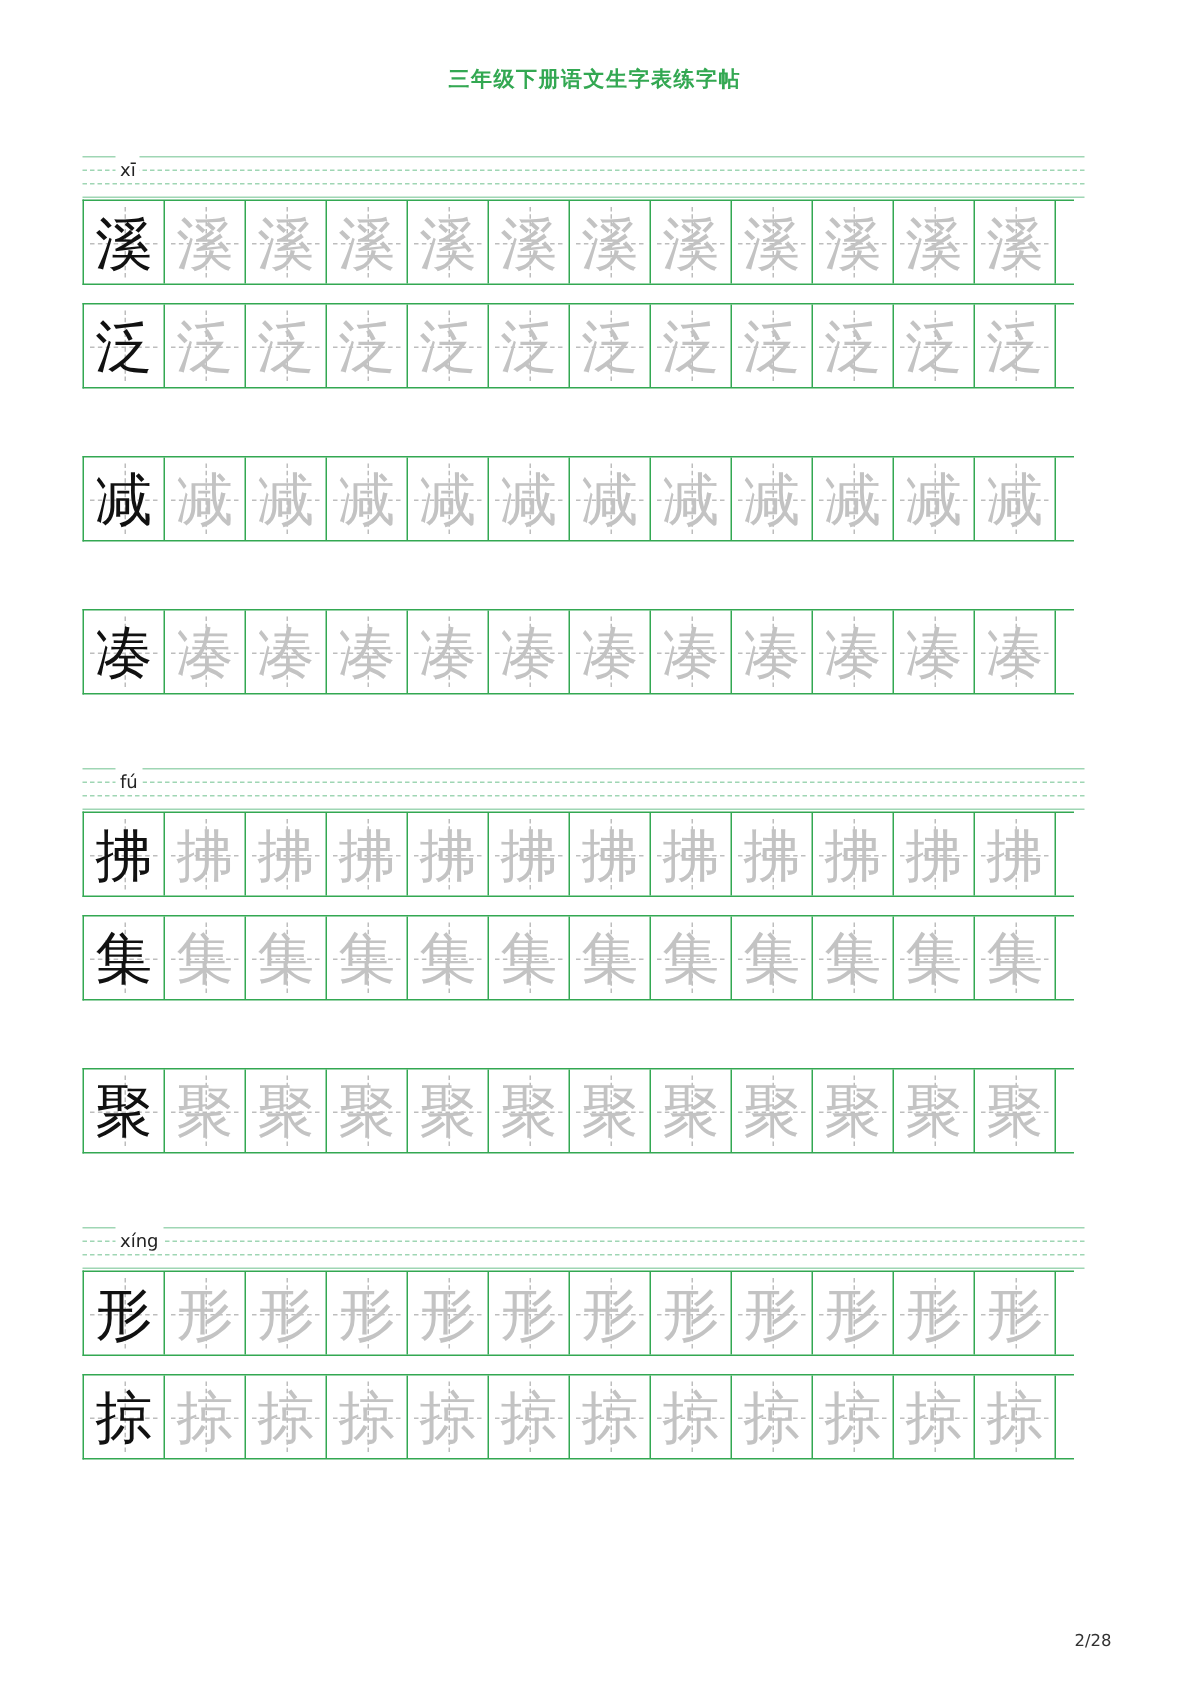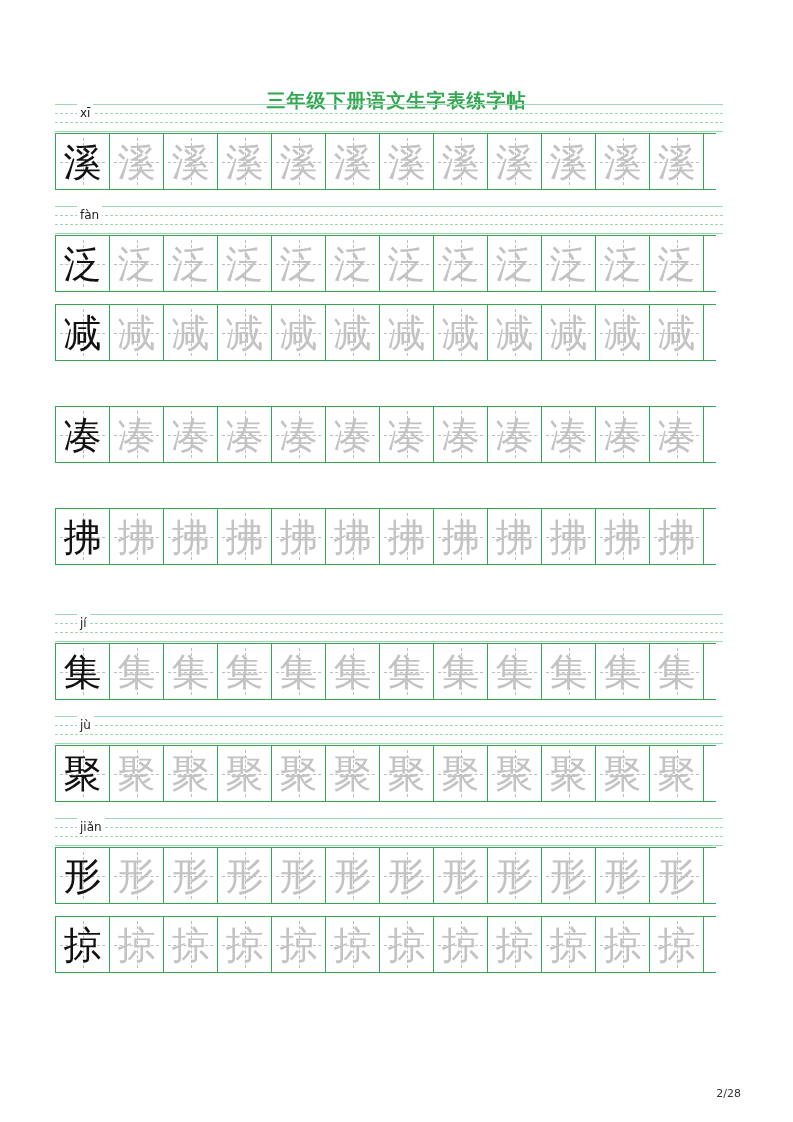--- a/index.html
+++ b/index.html
@@ -17,24 +17,24 @@
   .page {
     position: relative;
     width: 793px;
     height: 1122px;
     box-sizing: border-box;
     background: #fff;
   }
   .page-title {
     text-align: center;
     color: #33a852;
-    font-size: 19px;
+    font-size: 14px;
     font-weight: bold;
     letter-spacing: 1px;
-    padding-top: 88px;
+    padding-top: 44px;
     font-family: Liberation Serif, serif;
   }
   .sheet {
     position: absolute;
     left: 55px;
     top: 100px;
     width: 668px;
   }
   .row {
     position: relative;
@@ -201,219 +201,219 @@
             <div class="glyph light">溪</div>
           </div>
           <div class="cell">
             <div class="v"></div>
             <div class="h"></div>
             <div class="glyph light">溪</div>
           </div>
         </div>
       </div>
       <div class="row">
+        <div class="grid">
+          <div class="cell">
+            <div class="v"></div>
+            <div class="h"></div>
+            <div class="glyph dark">泛</div>
+          </div>
+          <div class="cell">
+            <div class="v"></div>
+            <div class="h"></div>
+            <div class="glyph light">泛</div>
+          </div>
+          <div class="cell">
+            <div class="v"></div>
+            <div class="h"></div>
+            <div class="glyph light">泛</div>
+          </div>
+          <div class="cell">
+            <div class="v"></div>
+            <div class="h"></div>
+            <div class="glyph light">泛</div>
+          </div>
+          <div class="cell">
+            <div class="v"></div>
+            <div class="h"></div>
+            <div class="glyph light">泛</div>
+          </div>
+          <div class="cell">
+            <div class="v"></div>
+            <div class="h"></div>
+            <div class="glyph light">泛</div>
+          </div>
+          <div class="cell">
+            <div class="v"></div>
+            <div class="h"></div>
+            <div class="glyph light">泛</div>
+          </div>
+          <div class="cell">
+            <div class="v"></div>
+            <div class="h"></div>
+            <div class="glyph light">泛</div>
+          </div>
+          <div class="cell">
+            <div class="v"></div>
+            <div class="h"></div>
+            <div class="glyph light">泛</div>
+          </div>
+          <div class="cell">
+            <div class="v"></div>
+            <div class="h"></div>
+            <div class="glyph light">泛</div>
+          </div>
+          <div class="cell">
+            <div class="v"></div>
+            <div class="h"></div>
+            <div class="glyph light">泛</div>
+          </div>
+          <div class="cell">
+            <div class="v"></div>
+            <div class="h"></div>
+            <div class="glyph light">泛</div>
+          </div>
+        </div>
+      </div>
+      <div class="row">
+        <div class="grid">
+          <div class="cell">
+            <div class="v"></div>
+            <div class="h"></div>
+            <div class="glyph dark">减</div>
+          </div>
+          <div class="cell">
+            <div class="v"></div>
+            <div class="h"></div>
+            <div class="glyph light">减</div>
+          </div>
+          <div class="cell">
+            <div class="v"></div>
+            <div class="h"></div>
+            <div class="glyph light">减</div>
+          </div>
+          <div class="cell">
+            <div class="v"></div>
+            <div class="h"></div>
+            <div class="glyph light">减</div>
+          </div>
+          <div class="cell">
+            <div class="v"></div>
+            <div class="h"></div>
+            <div class="glyph light">减</div>
+          </div>
+          <div class="cell">
+            <div class="v"></div>
+            <div class="h"></div>
+            <div class="glyph light">减</div>
+          </div>
+          <div class="cell">
+            <div class="v"></div>
+            <div class="h"></div>
+            <div class="glyph light">减</div>
+          </div>
+          <div class="cell">
+            <div class="v"></div>
+            <div class="h"></div>
+            <div class="glyph light">减</div>
+          </div>
+          <div class="cell">
+            <div class="v"></div>
+            <div class="h"></div>
+            <div class="glyph light">减</div>
+          </div>
+          <div class="cell">
+            <div class="v"></div>
+            <div class="h"></div>
+            <div class="glyph light">减</div>
+          </div>
+          <div class="cell">
+            <div class="v"></div>
+            <div class="h"></div>
+            <div class="glyph light">减</div>
+          </div>
+          <div class="cell">
+            <div class="v"></div>
+            <div class="h"></div>
+            <div class="glyph light">减</div>
+          </div>
+        </div>
+      </div>
+      <div class="row">
+        <div class="grid">
+          <div class="cell">
+            <div class="v"></div>
+            <div class="h"></div>
+            <div class="glyph dark">凑</div>
+          </div>
+          <div class="cell">
+            <div class="v"></div>
+            <div class="h"></div>
+            <div class="glyph light">凑</div>
+          </div>
+          <div class="cell">
+            <div class="v"></div>
+            <div class="h"></div>
+            <div class="glyph light">凑</div>
+          </div>
+          <div class="cell">
+            <div class="v"></div>
+            <div class="h"></div>
+            <div class="glyph light">凑</div>
+          </div>
+          <div class="cell">
+            <div class="v"></div>
+            <div class="h"></div>
+            <div class="glyph light">凑</div>
+          </div>
+          <div class="cell">
+            <div class="v"></div>
+            <div class="h"></div>
+            <div class="glyph light">凑</div>
+          </div>
+          <div class="cell">
+            <div class="v"></div>
+            <div class="h"></div>
+            <div class="glyph light">凑</div>
+          </div>
+          <div class="cell">
+            <div class="v"></div>
+            <div class="h"></div>
+            <div class="glyph light">凑</div>
+          </div>
+          <div class="cell">
+            <div class="v"></div>
+            <div class="h"></div>
+            <div class="glyph light">凑</div>
+          </div>
+          <div class="cell">
+            <div class="v"></div>
+            <div class="h"></div>
+            <div class="glyph light">凑</div>
+          </div>
+          <div class="cell">
+            <div class="v"></div>
+            <div class="h"></div>
+            <div class="glyph light">凑</div>
+          </div>
+          <div class="cell">
+            <div class="v"></div>
+            <div class="h"></div>
+            <div class="glyph light">凑</div>
+          </div>
+        </div>
+      </div>
+      <div class="row">
         <div class="pinyin-band">
           <div class="pl pl1 solid"></div>
           <div class="pl pl2"></div>
           <div class="pl pl3"></div>
           <div class="pl pl4 solid"></div>
-          <div class="pinyin-text">fàn</div>
-        </div>
-        <div class="grid">
-          <div class="cell">
-            <div class="v"></div>
-            <div class="h"></div>
-            <div class="glyph dark">泛</div>
-          </div>
-          <div class="cell">
-            <div class="v"></div>
-            <div class="h"></div>
-            <div class="glyph light">泛</div>
-          </div>
-          <div class="cell">
-            <div class="v"></div>
-            <div class="h"></div>
-            <div class="glyph light">泛</div>
-          </div>
-          <div class="cell">
-            <div class="v"></div>
-            <div class="h"></div>
-            <div class="glyph light">泛</div>
-          </div>
-          <div class="cell">
-            <div class="v"></div>
-            <div class="h"></div>
-            <div class="glyph light">泛</div>
-          </div>
-          <div class="cell">
-            <div class="v"></div>
-            <div class="h"></div>
-            <div class="glyph light">泛</div>
-          </div>
-          <div class="cell">
-            <div class="v"></div>
-            <div class="h"></div>
-            <div class="glyph light">泛</div>
-          </div>
-          <div class="cell">
-            <div class="v"></div>
-            <div class="h"></div>
-            <div class="glyph light">泛</div>
-          </div>
-          <div class="cell">
-            <div class="v"></div>
-            <div class="h"></div>
-            <div class="glyph light">泛</div>
-          </div>
-          <div class="cell">
-            <div class="v"></div>
-            <div class="h"></div>
-            <div class="glyph light">泛</div>
-          </div>
-          <div class="cell">
-            <div class="v"></div>
-            <div class="h"></div>
-            <div class="glyph light">泛</div>
-          </div>
-          <div class="cell">
-            <div class="v"></div>
-            <div class="h"></div>
-            <div class="glyph light">泛</div>
-          </div>
-        </div>
-      </div>
-      <div class="row">
-        <div class="grid">
-          <div class="cell">
-            <div class="v"></div>
-            <div class="h"></div>
-            <div class="glyph dark">减</div>
-          </div>
-          <div class="cell">
-            <div class="v"></div>
-            <div class="h"></div>
-            <div class="glyph light">减</div>
-          </div>
-          <div class="cell">
-            <div class="v"></div>
-            <div class="h"></div>
-            <div class="glyph light">减</div>
-          </div>
-          <div class="cell">
-            <div class="v"></div>
-            <div class="h"></div>
-            <div class="glyph light">减</div>
-          </div>
-          <div class="cell">
-            <div class="v"></div>
-            <div class="h"></div>
-            <div class="glyph light">减</div>
-          </div>
-          <div class="cell">
-            <div class="v"></div>
-            <div class="h"></div>
-            <div class="glyph light">减</div>
-          </div>
-          <div class="cell">
-            <div class="v"></div>
-            <div class="h"></div>
-            <div class="glyph light">减</div>
-          </div>
-          <div class="cell">
-            <div class="v"></div>
-            <div class="h"></div>
-            <div class="glyph light">减</div>
-          </div>
-          <div class="cell">
-            <div class="v"></div>
-            <div class="h"></div>
-            <div class="glyph light">减</div>
-          </div>
-          <div class="cell">
-            <div class="v"></div>
-            <div class="h"></div>
-            <div class="glyph light">减</div>
-          </div>
-          <div class="cell">
-            <div class="v"></div>
-            <div class="h"></div>
-            <div class="glyph light">减</div>
-          </div>
-          <div class="cell">
-            <div class="v"></div>
-            <div class="h"></div>
-            <div class="glyph light">减</div>
-          </div>
-        </div>
-      </div>
-      <div class="row">
-        <div class="grid">
-          <div class="cell">
-            <div class="v"></div>
-            <div class="h"></div>
-            <div class="glyph dark">凑</div>
-          </div>
-          <div class="cell">
-            <div class="v"></div>
-            <div class="h"></div>
-            <div class="glyph light">凑</div>
-          </div>
-          <div class="cell">
-            <div class="v"></div>
-            <div class="h"></div>
-            <div class="glyph light">凑</div>
-          </div>
-          <div class="cell">
-            <div class="v"></div>
-            <div class="h"></div>
-            <div class="glyph light">凑</div>
-          </div>
-          <div class="cell">
-            <div class="v"></div>
-            <div class="h"></div>
-            <div class="glyph light">凑</div>
-          </div>
-          <div class="cell">
-            <div class="v"></div>
-            <div class="h"></div>
-            <div class="glyph light">凑</div>
-          </div>
-          <div class="cell">
-            <div class="v"></div>
-            <div class="h"></div>
-            <div class="glyph light">凑</div>
-          </div>
-          <div class="cell">
-            <div class="v"></div>
-            <div class="h"></div>
-            <div class="glyph light">凑</div>
-          </div>
-          <div class="cell">
-            <div class="v"></div>
-            <div class="h"></div>
-            <div class="glyph light">凑</div>
-          </div>
-          <div class="cell">
-            <div class="v"></div>
-            <div class="h"></div>
-            <div class="glyph light">凑</div>
-          </div>
-          <div class="cell">
-            <div class="v"></div>
-            <div class="h"></div>
-            <div class="glyph light">凑</div>
-          </div>
-          <div class="cell">
-            <div class="v"></div>
-            <div class="h"></div>
-            <div class="glyph light">凑</div>
-          </div>
-        </div>
-      </div>
-      <div class="row">
+          <div class="pinyin-text">fú</div>
+        </div>
         <div class="grid">
           <div class="cell">
             <div class="v"></div>
             <div class="h"></div>
             <div class="glyph dark">拂</div>
           </div>
           <div class="cell">
             <div class="v"></div>
             <div class="h"></div>
             <div class="glyph light">拂</div>
@@ -460,172 +460,158 @@
           </div>
           <div class="cell">
             <div class="v"></div>
             <div class="h"></div>
             <div class="glyph light">拂</div>
           </div>
           <div class="cell">
             <div class="v"></div>
             <div class="h"></div>
             <div class="glyph light">拂</div>
+          </div>
+        </div>
+      </div>
+      <div class="row">
+        <div class="grid">
+          <div class="cell">
+            <div class="v"></div>
+            <div class="h"></div>
+            <div class="glyph dark">集</div>
+          </div>
+          <div class="cell">
+            <div class="v"></div>
+            <div class="h"></div>
+            <div class="glyph light">集</div>
+          </div>
+          <div class="cell">
+            <div class="v"></div>
+            <div class="h"></div>
+            <div class="glyph light">集</div>
+          </div>
+          <div class="cell">
+            <div class="v"></div>
+            <div class="h"></div>
+            <div class="glyph light">集</div>
+          </div>
+          <div class="cell">
+            <div class="v"></div>
+            <div class="h"></div>
+            <div class="glyph light">集</div>
+          </div>
+          <div class="cell">
+            <div class="v"></div>
+            <div class="h"></div>
+            <div class="glyph light">集</div>
+          </div>
+          <div class="cell">
+            <div class="v"></div>
+            <div class="h"></div>
+            <div class="glyph light">集</div>
+          </div>
+          <div class="cell">
+            <div class="v"></div>
+            <div class="h"></div>
+            <div class="glyph light">集</div>
+          </div>
+          <div class="cell">
+            <div class="v"></div>
+            <div class="h"></div>
+            <div class="glyph light">集</div>
+          </div>
+          <div class="cell">
+            <div class="v"></div>
+            <div class="h"></div>
+            <div class="glyph light">集</div>
+          </div>
+          <div class="cell">
+            <div class="v"></div>
+            <div class="h"></div>
+            <div class="glyph light">集</div>
+          </div>
+          <div class="cell">
+            <div class="v"></div>
+            <div class="h"></div>
+            <div class="glyph light">集</div>
+          </div>
+        </div>
+      </div>
+      <div class="row">
+        <div class="grid">
+          <div class="cell">
+            <div class="v"></div>
+            <div class="h"></div>
+            <div class="glyph dark">聚</div>
+          </div>
+          <div class="cell">
+            <div class="v"></div>
+            <div class="h"></div>
+            <div class="glyph light">聚</div>
+          </div>
+          <div class="cell">
+            <div class="v"></div>
+            <div class="h"></div>
+            <div class="glyph light">聚</div>
+          </div>
+          <div class="cell">
+            <div class="v"></div>
+            <div class="h"></div>
+            <div class="glyph light">聚</div>
+          </div>
+          <div class="cell">
+            <div class="v"></div>
+            <div class="h"></div>
+            <div class="glyph light">聚</div>
+          </div>
+          <div class="cell">
+            <div class="v"></div>
+            <div class="h"></div>
+            <div class="glyph light">聚</div>
+          </div>
+          <div class="cell">
+            <div class="v"></div>
+            <div class="h"></div>
+            <div class="glyph light">聚</div>
+          </div>
+          <div class="cell">
+            <div class="v"></div>
+            <div class="h"></div>
+            <div class="glyph light">聚</div>
+          </div>
+          <div class="cell">
+            <div class="v"></div>
+            <div class="h"></div>
+            <div class="glyph light">聚</div>
+          </div>
+          <div class="cell">
+            <div class="v"></div>
+            <div class="h"></div>
+            <div class="glyph light">聚</div>
+          </div>
+          <div class="cell">
+            <div class="v"></div>
+            <div class="h"></div>
+            <div class="glyph light">聚</div>
+          </div>
+          <div class="cell">
+            <div class="v"></div>
+            <div class="h"></div>
+            <div class="glyph light">聚</div>
           </div>
         </div>
       </div>
       <div class="row">
         <div class="pinyin-band">
           <div class="pl pl1 solid"></div>
           <div class="pl pl2"></div>
           <div class="pl pl3"></div>
           <div class="pl pl4 solid"></div>
-          <div class="pinyin-text">jí</div>
-        </div>
-        <div class="grid">
-          <div class="cell">
-            <div class="v"></div>
-            <div class="h"></div>
-            <div class="glyph dark">集</div>
-          </div>
-          <div class="cell">
-            <div class="v"></div>
-            <div class="h"></div>
-            <div class="glyph light">集</div>
-          </div>
-          <div class="cell">
-            <div class="v"></div>
-            <div class="h"></div>
-            <div class="glyph light">集</div>
-          </div>
-          <div class="cell">
-            <div class="v"></div>
-            <div class="h"></div>
-            <div class="glyph light">集</div>
-          </div>
-          <div class="cell">
-            <div class="v"></div>
-            <div class="h"></div>
-            <div class="glyph light">集</div>
-          </div>
-          <div class="cell">
-            <div class="v"></div>
-            <div class="h"></div>
-            <div class="glyph light">集</div>
-          </div>
-          <div class="cell">
-            <div class="v"></div>
-            <div class="h"></div>
-            <div class="glyph light">集</div>
-          </div>
-          <div class="cell">
-            <div class="v"></div>
-            <div class="h"></div>
-            <div class="glyph light">集</div>
-          </div>
-          <div class="cell">
-            <div class="v"></div>
-            <div class="h"></div>
-            <div class="glyph light">集</div>
-          </div>
-          <div class="cell">
-            <div class="v"></div>
-            <div class="h"></div>
-            <div class="glyph light">集</div>
-          </div>
-          <div class="cell">
-            <div class="v"></div>
-            <div class="h"></div>
-            <div class="glyph light">集</div>
-          </div>
-          <div class="cell">
-            <div class="v"></div>
-            <div class="h"></div>
-            <div class="glyph light">集</div>
-          </div>
-        </div>
-      </div>
-      <div class="row">
-        <div class="pinyin-band">
-          <div class="pl pl1 solid"></div>
-          <div class="pl pl2"></div>
-          <div class="pl pl3"></div>
-          <div class="pl pl4 solid"></div>
-          <div class="pinyin-text">jù</div>
-        </div>
-        <div class="grid">
-          <div class="cell">
-            <div class="v"></div>
-            <div class="h"></div>
-            <div class="glyph dark">聚</div>
-          </div>
-          <div class="cell">
-            <div class="v"></div>
-            <div class="h"></div>
-            <div class="glyph light">聚</div>
-          </div>
-          <div class="cell">
-            <div class="v"></div>
-            <div class="h"></div>
-            <div class="glyph light">聚</div>
-          </div>
-          <div class="cell">
-            <div class="v"></div>
-            <div class="h"></div>
-            <div class="glyph light">聚</div>
-          </div>
-          <div class="cell">
-            <div class="v"></div>
-            <div class="h"></div>
-            <div class="glyph light">聚</div>
-          </div>
-          <div class="cell">
-            <div class="v"></div>
-            <div class="h"></div>
-            <div class="glyph light">聚</div>
-          </div>
-          <div class="cell">
-            <div class="v"></div>
-            <div class="h"></div>
-            <div class="glyph light">聚</div>
-          </div>
-          <div class="cell">
-            <div class="v"></div>
-            <div class="h"></div>
-            <div class="glyph light">聚</div>
-          </div>
-          <div class="cell">
-            <div class="v"></div>
-            <div class="h"></div>
-            <div class="glyph light">聚</div>
-          </div>
-          <div class="cell">
-            <div class="v"></div>
-            <div class="h"></div>
-            <div class="glyph light">聚</div>
-          </div>
-          <div class="cell">
-            <div class="v"></div>
-            <div class="h"></div>
-            <div class="glyph light">聚</div>
-          </div>
-          <div class="cell">
-            <div class="v"></div>
-            <div class="h"></div>
-            <div class="glyph light">聚</div>
-          </div>
-        </div>
-      </div>
-      <div class="row">
-        <div class="pinyin-band">
-          <div class="pl pl1 solid"></div>
-          <div class="pl pl2"></div>
-          <div class="pl pl3"></div>
-          <div class="pl pl4 solid"></div>
-          <div class="pinyin-text">jiǎn</div>
+          <div class="pinyin-text">xíng</div>
         </div>
         <div class="grid">
           <div class="cell">
             <div class="v"></div>
             <div class="h"></div>
             <div class="glyph dark">形</div>
           </div>
           <div class="cell">
             <div class="v"></div>
             <div class="h"></div>

